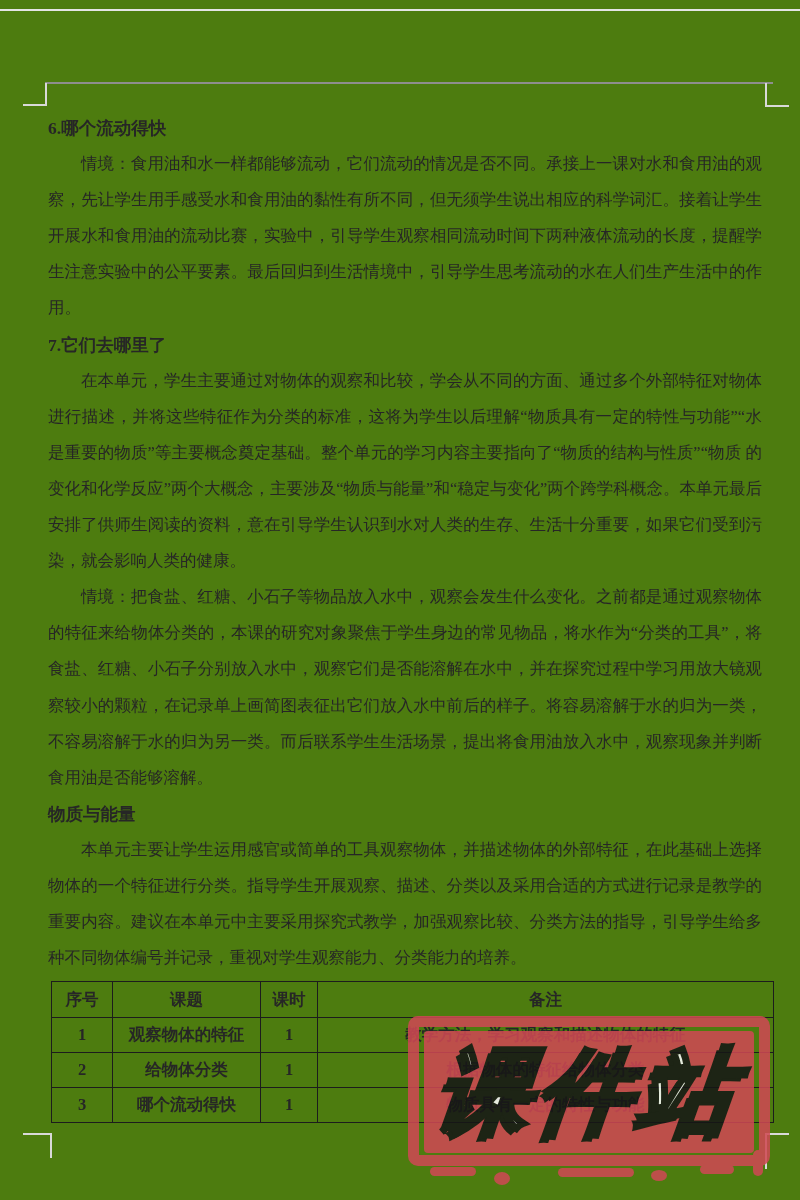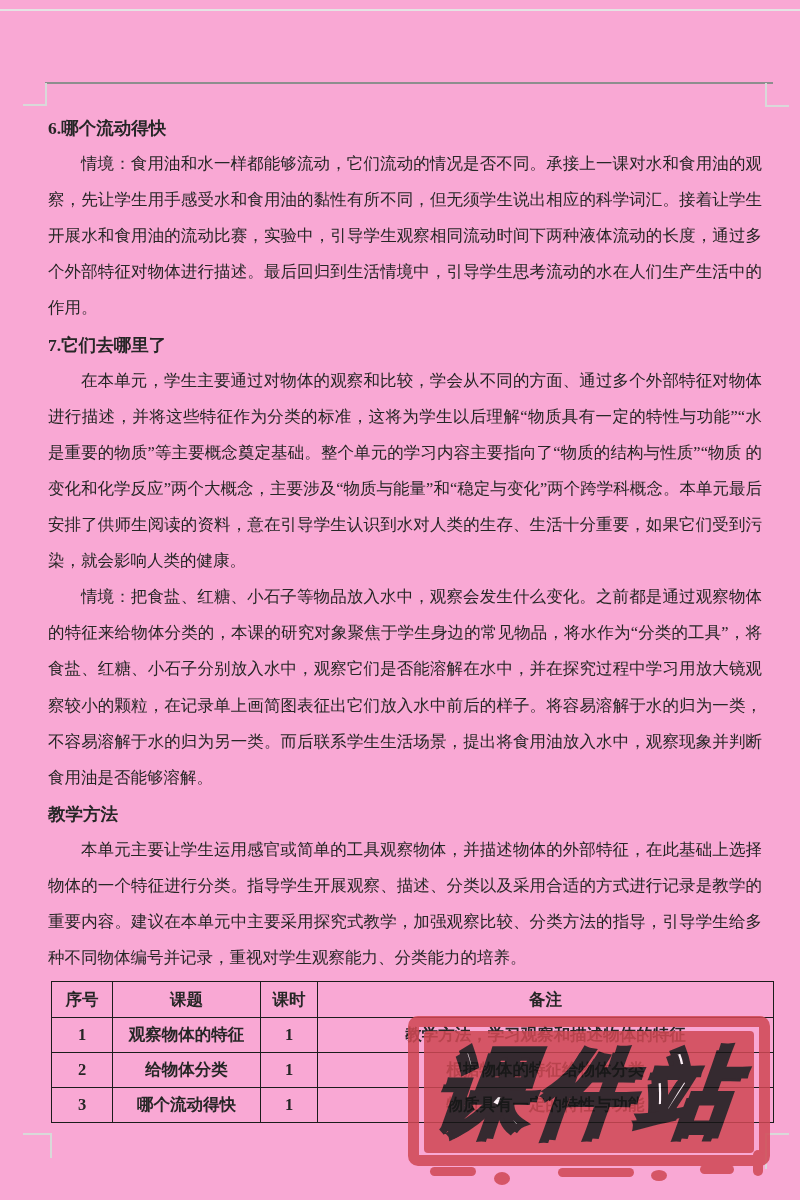--- a/index.html
+++ b/index.html
@@ -1,20 +1,20 @@
 <!DOCTYPE html>
 <html><head>
 <meta charset="utf-8">
 <style>
   html, body { margin: 0; padding: 0; background: #ffffff; }
   .page {
     position: relative;
     width: 800px;
     height: 1200px;
-    background: #f9a8d4;
+    background: #4d7c0f;
     overflow: hidden;
     font-family: "Liberation Serif", "DejaVu Serif", serif;
     color: #262626;
   }
   
   .page-top-edge {
     position: absolute; left: 0; top: 9px; width: 800px; height: 2px;
     background: #e4e4e4;
   }
   .header-rule {
@@ -128,27 +128,27 @@
   <div class="crop cm-tl-h"></div>
   <div class="crop cm-tr-v"></div>
   <div class="crop cm-tr-h"></div>
   <div class="crop cm-bl-h"></div>
   <div class="crop cm-bl-v"></div>
   <div class="crop cm-br-h"></div>
   <div class="crop cm-br-v"></div>
 
   <div class="content">
     <h2>6.哪个流动得快</h2>
-    <p>情境：食用油和水一样都能够流动，它们流动的情况是否不同。承接上一课对水和食用油的观察，先让学生用手感受水和食用油的黏性有所不同，但无须学生说出相应的科学词汇。接着让学生开展水和食用油的流动比赛，实验中，引导学生观察相同流动时间下两种液体流动的长度，通过多个外部特征对物体进行描述。最后回归到生活情境中，引导学生思考流动的水在人们生产生活中的作用。</p>
+    <p>情境：食用油和水一样都能够流动，它们流动的情况是否不同。承接上一课对水和食用油的观察，先让学生用手感受水和食用油的黏性有所不同，但无须学生说出相应的科学词汇。接着让学生开展水和食用油的流动比赛，实验中，引导学生观察相同流动时间下两种液体流动的长度，提醒学生注意实验中的公平要素。最后回归到生活情境中，引导学生思考流动的水在人们生产生活中的作用。</p>
 
     <h2>7.它们去哪里了</h2>
     <p>在本单元，学生主要通过对物体的观察和比较，学会从不同的方面、通过多个外部特征对物体进行描述，并将这些特征作为分类的标准，这将为学生以后理解“物质具有一定的特性与功能”“水是重要的物质”等主要概念奠定基础。整个单元的学习内容主要指向了“物质的结构与性质”“物质 的变化和化学反应”两个大概念，主要涉及“物质与能量”和“稳定与变化”两个跨学科概念。本单元最后安排了供师生阅读的资料，意在引导学生认识到水对人类的生存、生活十分重要，如果它们受到污染，就会影响人类的健康。</p>
     <p>情境：把食盐、红糖、小石子等物品放入水中，观察会发生什么变化。之前都是通过观察物体的特征来给物体分类的，本课的研究对象聚焦于学生身边的常见物品，将水作为“分类的工具”，将食盐、红糖、小石子分别放入水中，观察它们是否能溶解在水中，并在探究过程中学习用放大镜观察较小的颗粒，在记录单上画简图表征出它们放入水中前后的样子。将容易溶解于水的归为一类，不容易溶解于水的归为另一类。而后联系学生生活场景，提出将食用油放入水中，观察现象并判断食用油是否能够溶解。</p>
 
-    <h2>教学方法</h2>
+    <h2>物质与能量</h2>
     <p>本单元主要让学生运用感官或简单的工具观察物体，并描述物体的外部特征，在此基础上选择物体的一个特征进行分类。指导学生开展观察、描述、分类以及采用合适的方式进行记录是教学的重要内容。建议在本单元中主要采用探究式教学，加强观察比较、分类方法的指导，引导学生给多种不同物体编号并记录，重视对学生观察能力、分类能力的培养。</p>
   </div>
 
   <table class="lesson-table">
     <colgroup>
       <col style="width:61px">
         <col style="width:148px">
         <col style="width:57px">
         <col style="width:456px">
     </colgroup>

